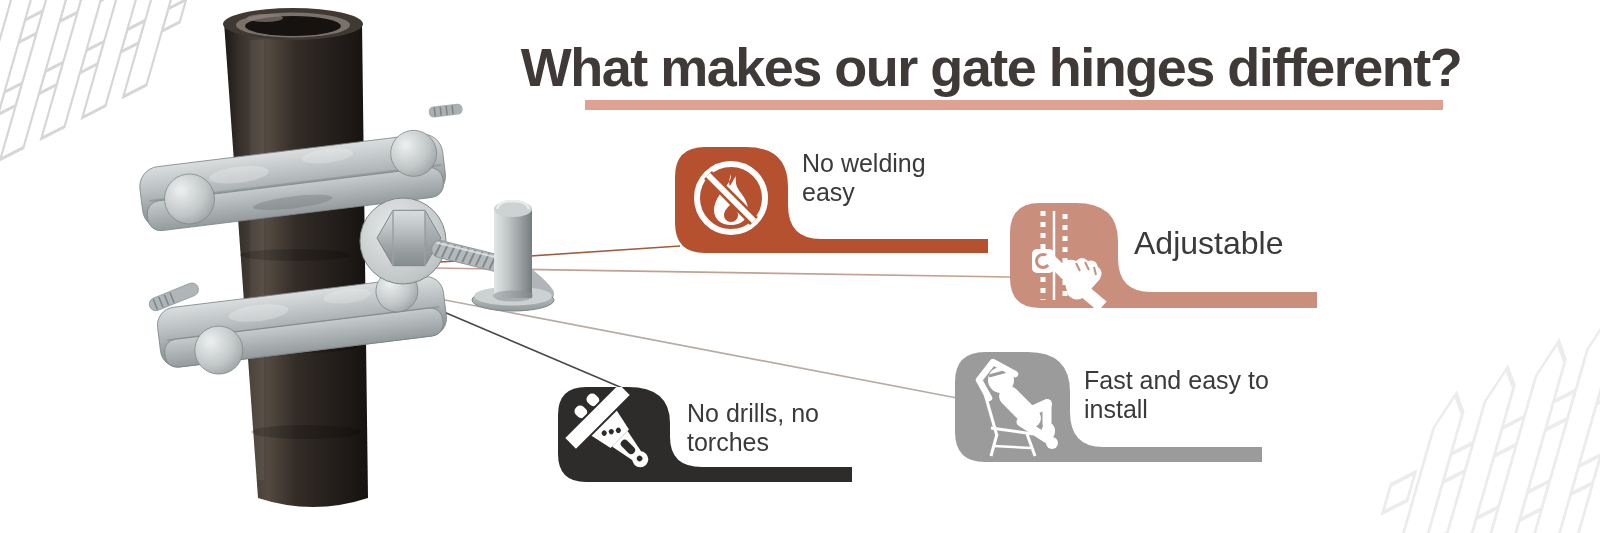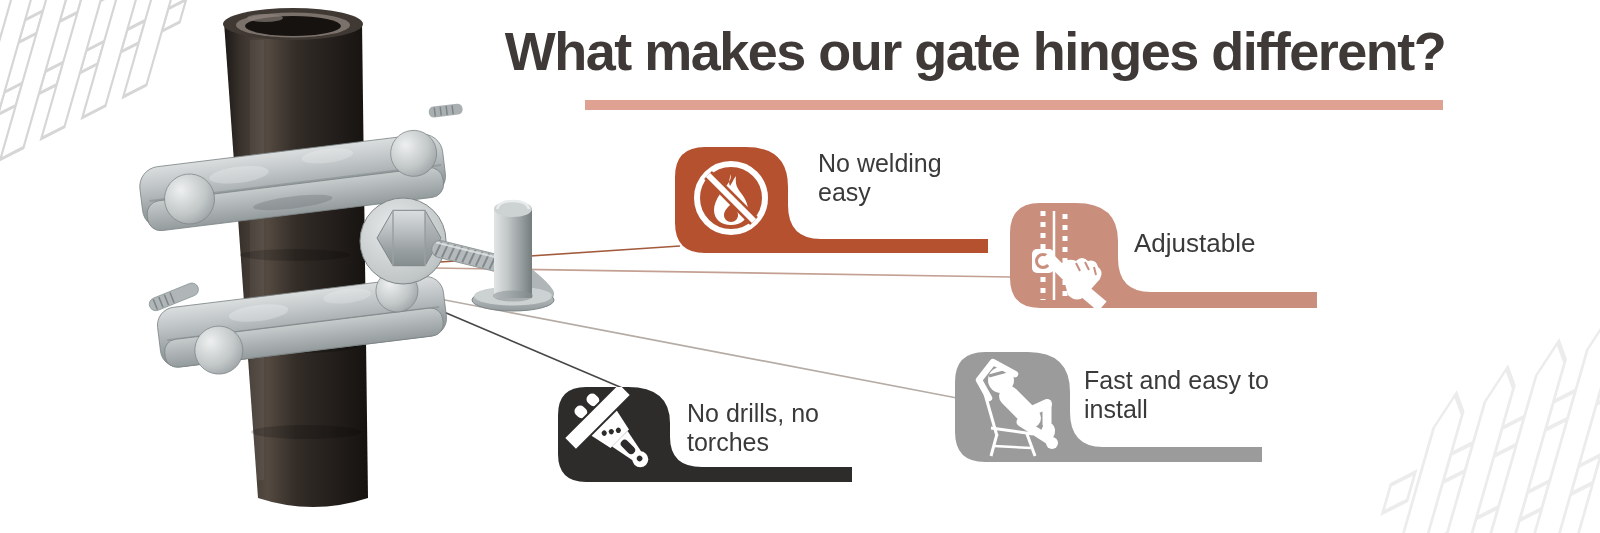--- a/index.html
+++ b/index.html
@@ -3,35 +3,35 @@
 <meta charset="utf-8">
 <style>
   html,body{margin:0;padding:0;background:#fff;}
   .canvas{position:relative;width:1600px;height:533px;background:#ffffff;overflow:hidden;
           font-family:"Liberation Sans",sans-serif;}
   
   .fence{position:absolute;pointer-events:none;}
   .fence.tl{left:-60px;top:-52px;color:#d6d6d6;transform:rotate(-27deg) skewX(-43deg);}
   .fence.br{left:1382px;top:388px;color:#ececec;transform:rotate(-27deg) skewX(-43deg) scale(1.25);}
   
-  .title{position:absolute;left:975px;top:20px;transform:translateX(-50%);margin:0;
+  .title{position:absolute;left:975px;top:20px;transform:translateX(-50%);margin:16px;
          white-space:nowrap;font-size:54px;font-weight:700;letter-spacing:-1.5px;color:#3f3a38;}
   .underline{position:absolute;left:585px;top:100px;width:858px;height:10px;background:#dfa192;}
   
   .connectors{position:absolute;left:0;top:0;pointer-events:none;}
   .hinge{position:absolute;left:100px;top:0;pointer-events:none;}
   
   .badge{position:absolute;}
   .badge svg.shape{position:absolute;left:0;top:0;display:block;}
   .badge .text{position:absolute;color:#3a3a3a;font-size:25px;line-height:29px;}
   .badge .ln{white-space:nowrap;}
   #badge-fire  {left:675px;top:147px;width:313px;height:106px;}
-  #badge-fire .text{left:143px;top:2px;}
+  #badge-fire .text{left:127px;top:2px;}
   #badge-adjust{left:1010px;top:203px;width:307px;height:105px;}
-  #badge-adjust .text{left:124px;top:26px;font-size:26px;}
+  #badge-adjust .text{left:124px;top:26px;font-size:32px;}
   #badge-drill {left:558px;top:387px;width:294px;height:95px;}
   #badge-drill .text{left:129px;top:12px;}
   #badge-fast  {left:955px;top:352px;width:307px;height:110px;}
   #badge-fast .text{left:129px;top:14px;}
 </style>
 </head>
 <body>
 
 <div class="canvas">
 

